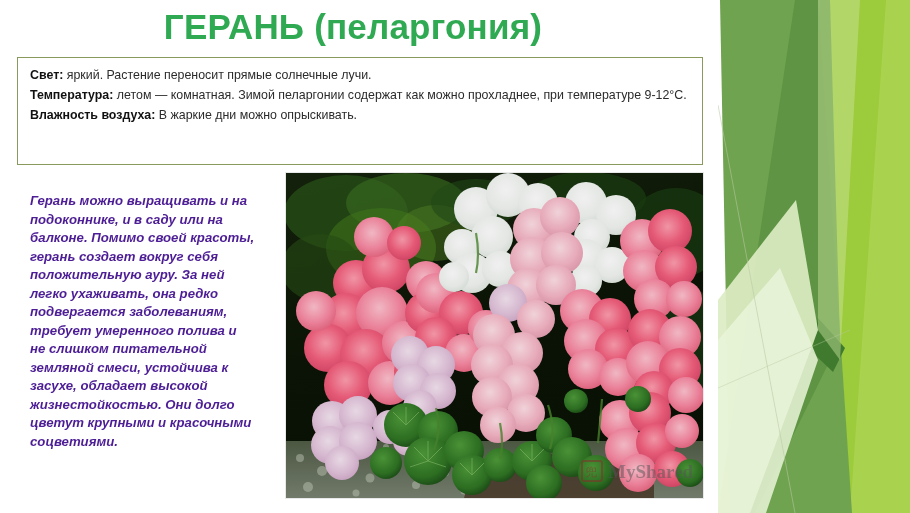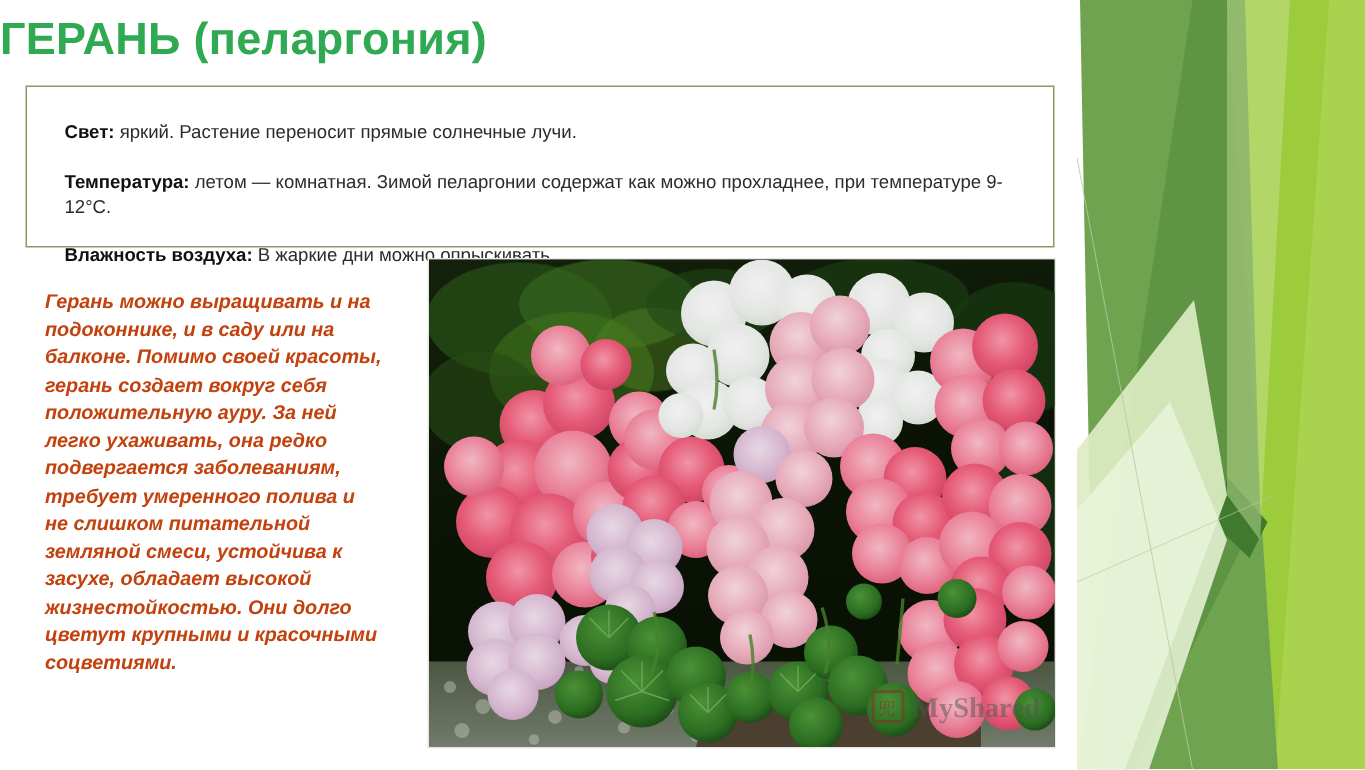--- a/index.html
+++ b/index.html
@@ -34,22 +34,23 @@
     width: 210px;
     height: 513px;
   }
 
   
   .title {
     position: absolute;
     left: 0;
     top: 6px;
     width: 706px;
+    text-align: center;
     font-family: "Liberation Sans", sans-serif;
-    font-size: 30px;
+    font-size: 35px;
     font-weight: 700;
     letter-spacing: 0.2px;
     color: #2faa53;
     line-height: 42px;
     white-space: nowrap;
   }
 
   
   .info-box {
     position: absolute;
@@ -60,40 +61,40 @@
     box-sizing: border-box;
     border: 1.5px solid #8a9a5c;
     background: #ffffff;
     padding: 6px 9px 4px 9px;
   }
   .info-line {
     font-family: "Liberation Sans", sans-serif;
     font-size: 12.4px;
     line-height: 16.8px;
     color: #2b2b2b;
-    margin: 16px;
+    margin: 3px;
     text-align: left;
   }
   .info-line .lbl {
     font-weight: 700;
     color: #111111;
   }
 
   
   .body-text {
     position: absolute;
     left: 30px;
     top: 192px;
     width: 225px;
     font-family: "Liberation Sans", sans-serif;
     font-style: italic;
     font-weight: 600;
     font-size: 13.2px;
     line-height: 18.5px;
-    color: #c2410c;
+    color: #4c1d95;
     text-align: left;
   }
 
   
   .photo {
     position: absolute;
     left: 286px;
     top: 173px;
     width: 417px;
     height: 325px;

